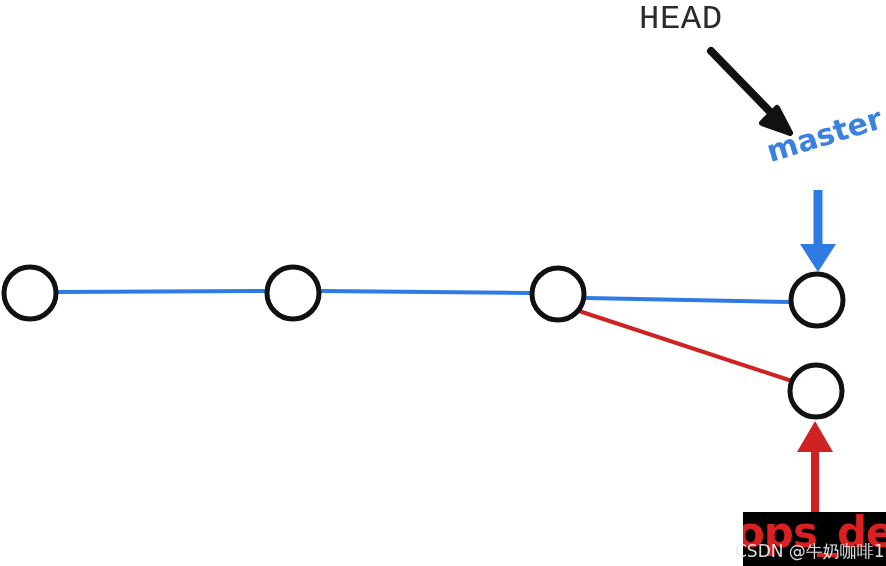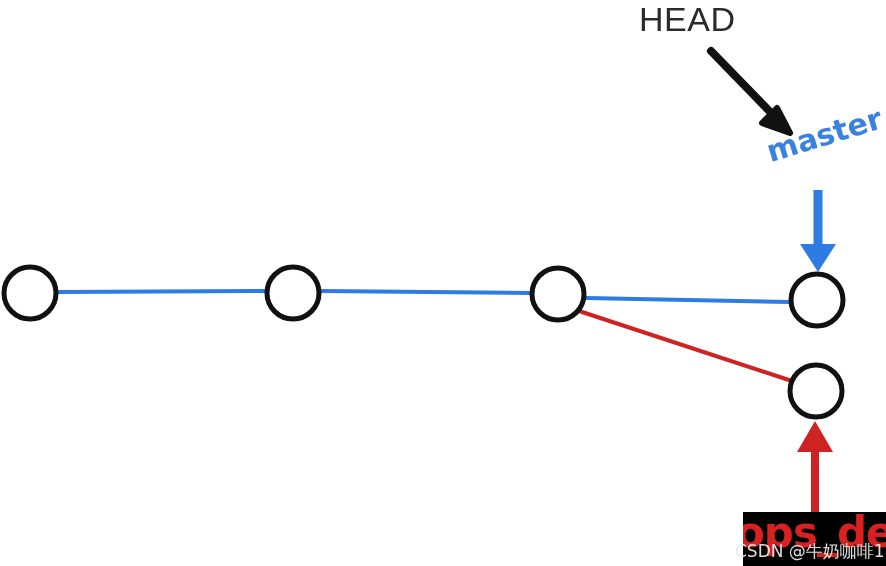--- a/index.html
+++ b/index.html
@@ -19,21 +19,21 @@
     position: absolute;
     left: 0;
     top: 0;
     width: 886px;
     height: 566px;
   }
   .label-head {
     position: absolute;
     left: 639px;
     top: 2px;
-    font-family: Liberation Sans, sans-serif;
+    font-family: Liberation Mono, monospace;
     font-size: 34px;
     font-weight: 400;
     letter-spacing: 0.5px;
     color: #2b2b2b;
     white-space: nowrap;
     line-height: 1;
   }
   .label-master {
     position: absolute;
     left: 772px;

